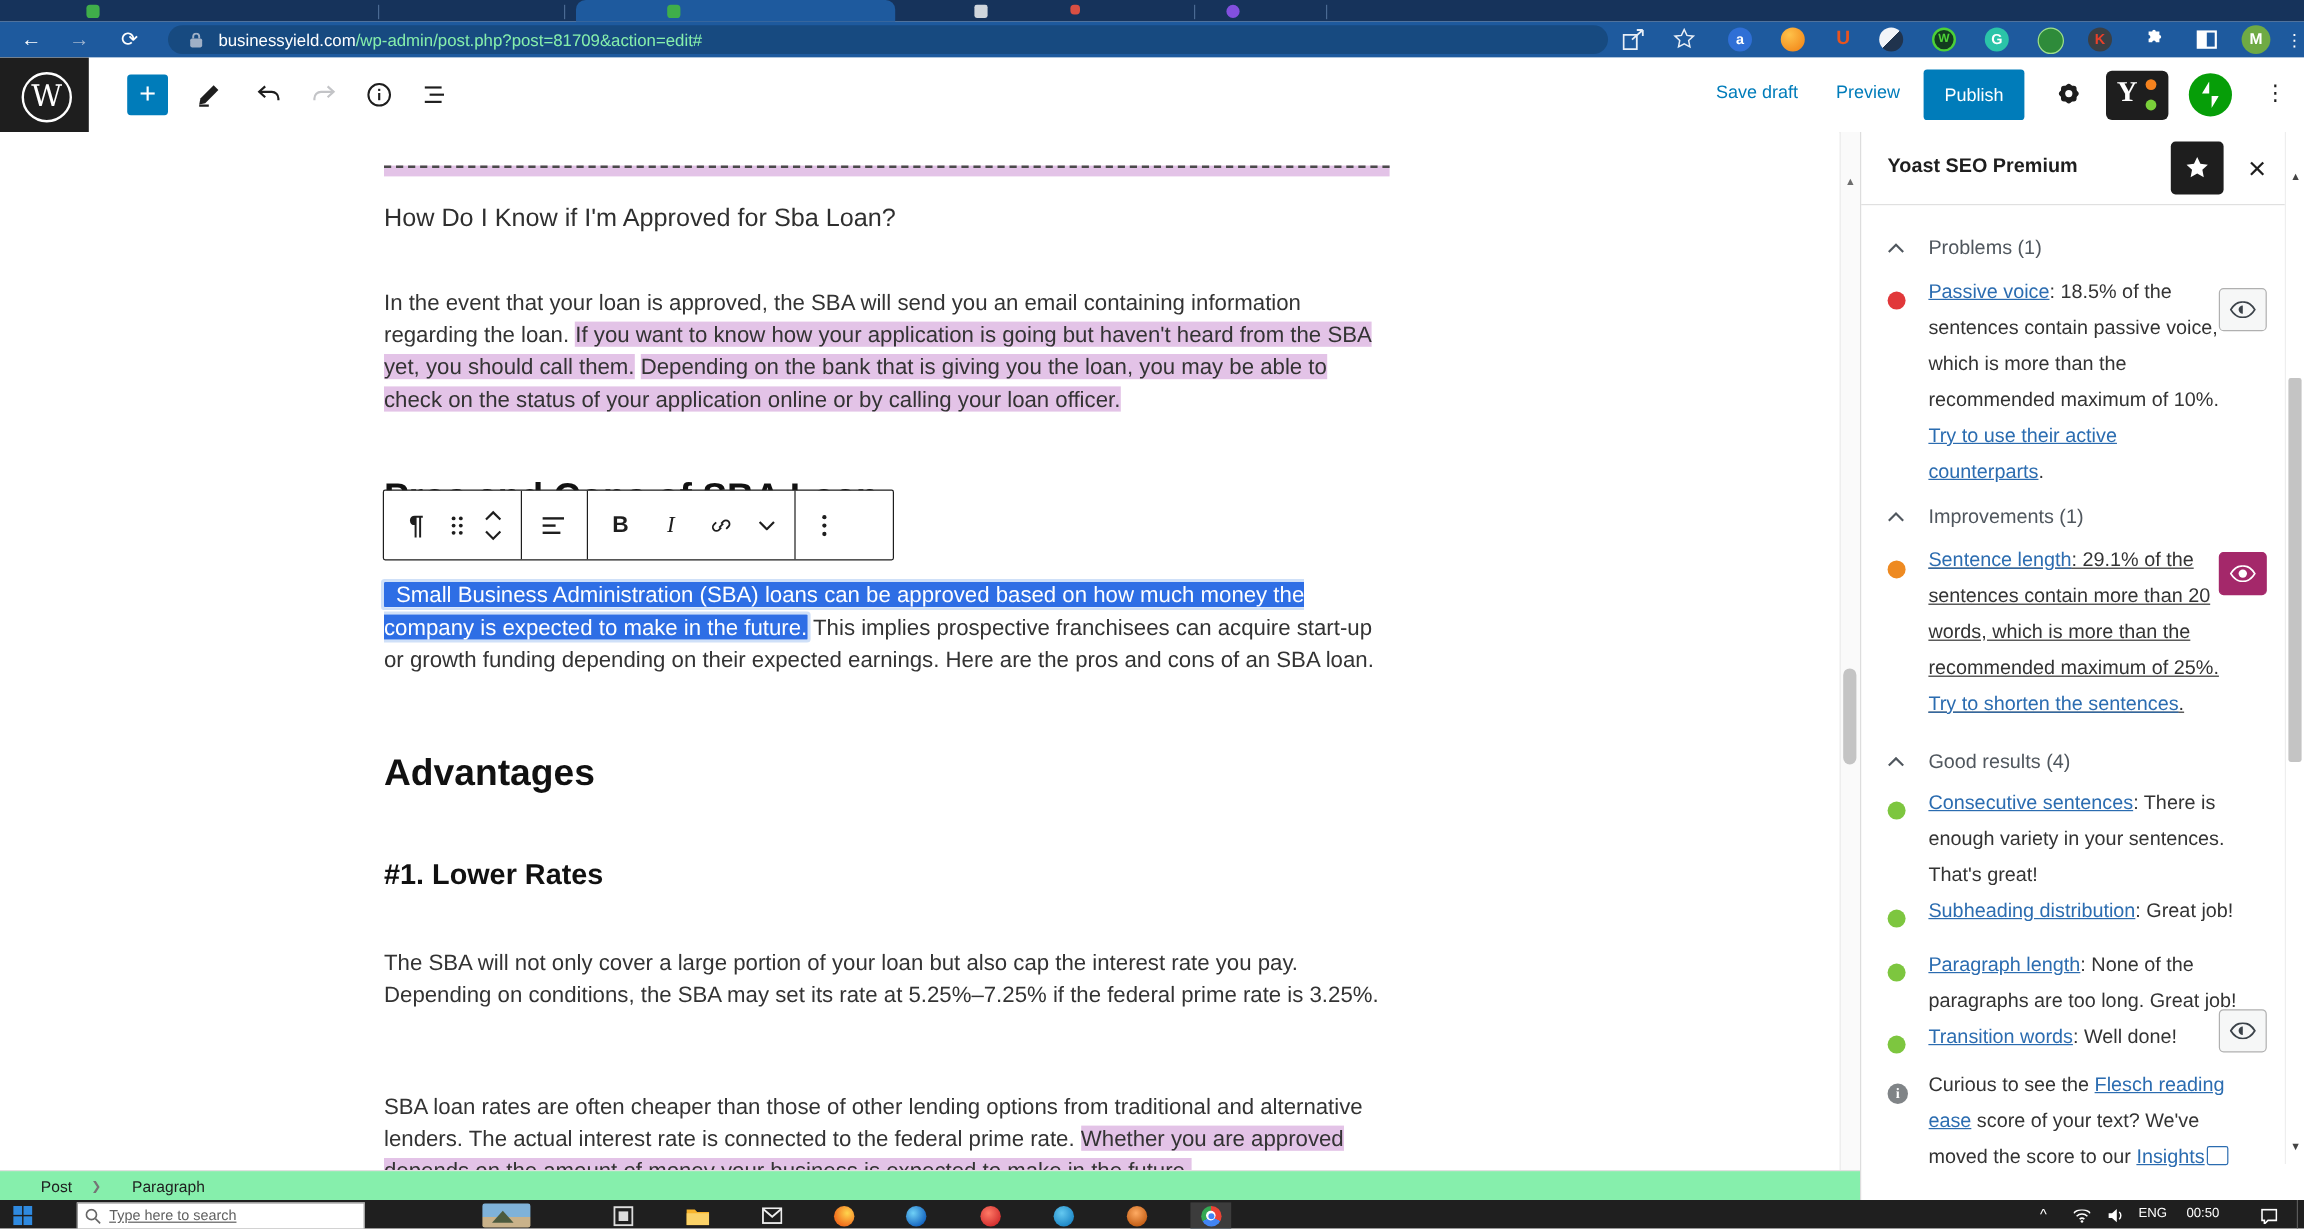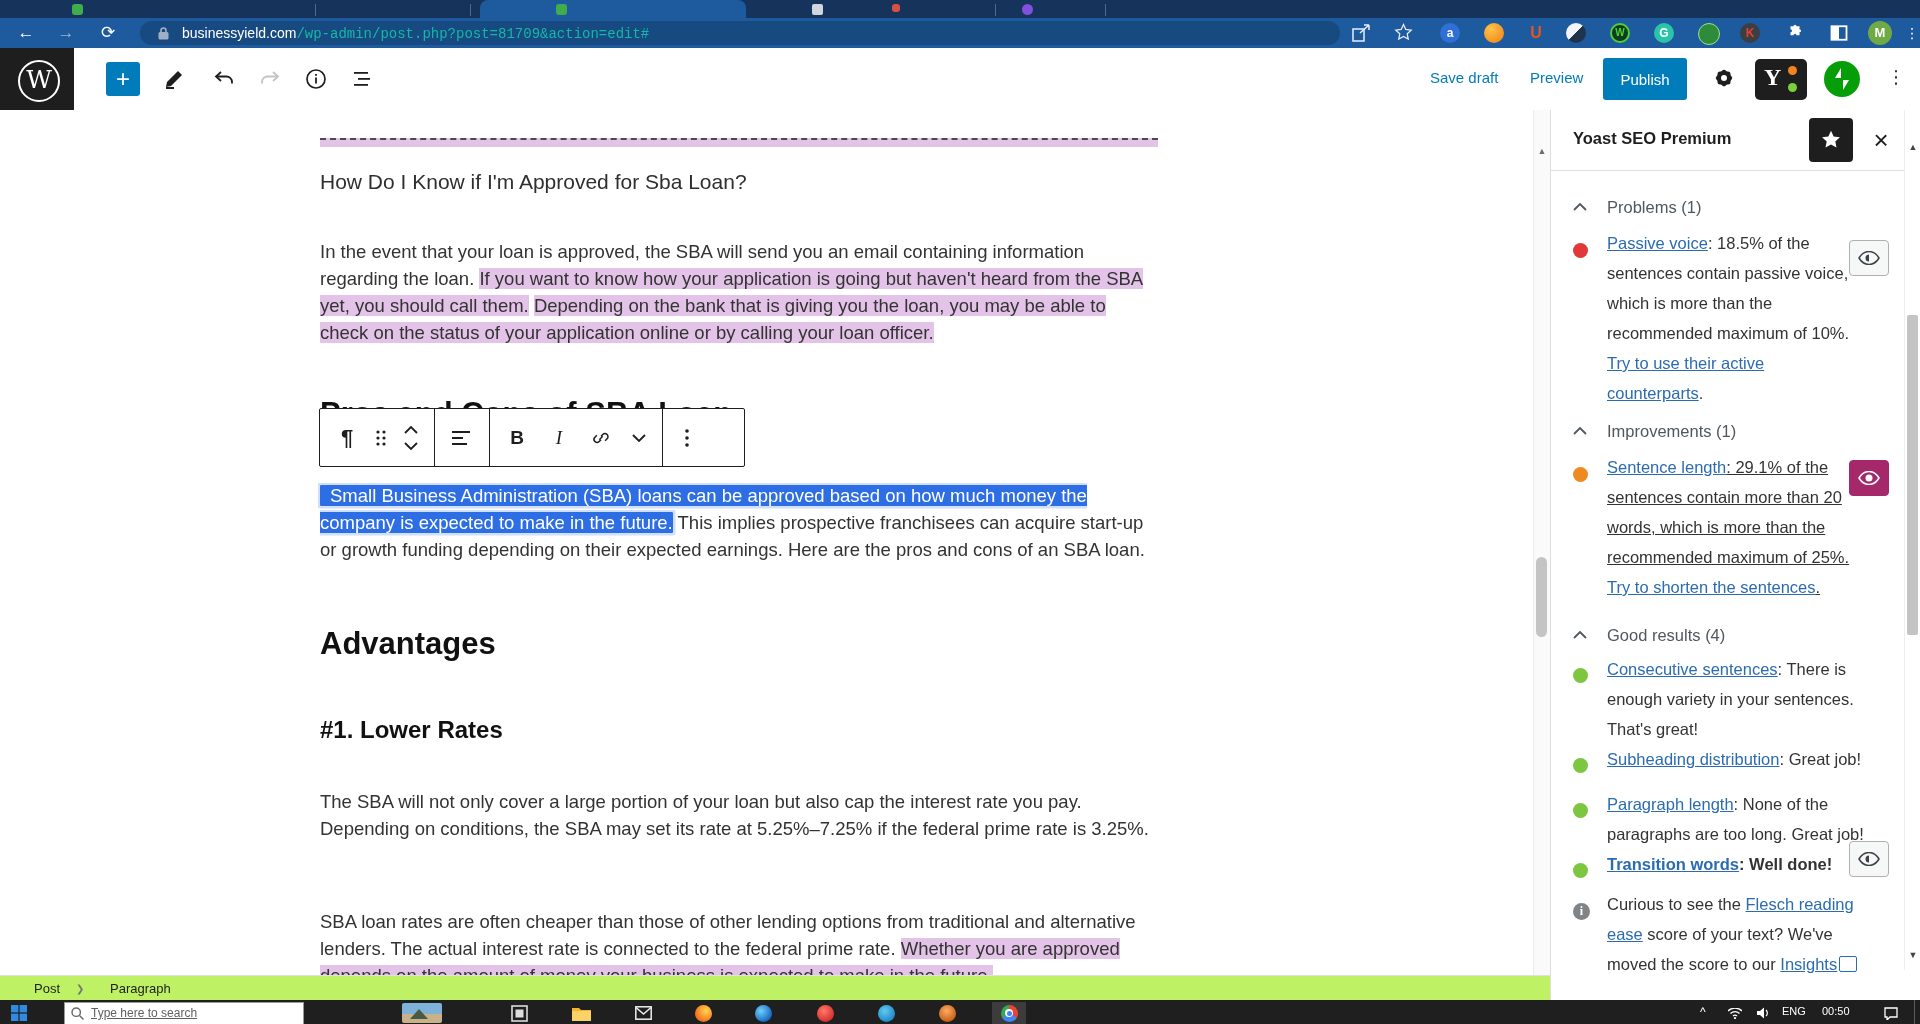--- a/index.html
+++ b/index.html
@@ -10,21 +10,21 @@
 
   
   .tabstrip{left:0;top:0;width:1920px;height:18px;background:#16335b;}
   .tab-active{position:absolute;left:480px;top:0;width:266px;height:18px;background:#1e5a9e;border-radius:8px 8px 0 0;}
   .tab-sep{position:absolute;top:4px;width:1px;height:12px;background:#4a6a93;}
   .fav{position:absolute;top:4px;width:11px;height:11px;border-radius:3px;}
   .btoolbar{left:0;top:18px;width:1920px;height:30px;background:#1e5a9e;}
   .navbtn{position:absolute;top:3px;width:24px;height:24px;color:#fff;font-size:17px;line-height:24px;text-align:center;}
   .urlpill{position:absolute;left:140px;top:3px;width:1200px;height:24px;background:#174a80;border-radius:12px;color:#fff;}
   .urltxt{position:absolute;left:42px;top:4px;font-size:14px;white-space:nowrap;}
-  .urlgray{color:#14b8a6;font-family:Liberation Mono, monospace;}
+  .urlgray{color:#86efac;}
   .ext{position:absolute;top:5px;width:20px;height:20px;border-radius:50%;
        font-size:12px;font-weight:bold;color:#fff;text-align:center;line-height:20px;}
 
   
   .wpbar{left:0;top:48px;width:1920px;height:62px;background:#fff;border-bottom:1px solid #e0e0e0;}
   .wplogo{position:absolute;left:0;top:0;width:74px;height:62px;background:#1e1e1e;color:#fff;}
   .wpring{position:absolute;left:18px;top:12px;width:38px;height:38px;border:2.5px solid #fff;border-radius:50%;
           font-family:"DejaVu Serif",serif;font-size:25px;line-height:36px;text-align:center;}
   .plusbtn{position:absolute;left:106px;top:14px;width:34px;height:34px;background:#007cba;border-radius:3px;
            color:#fff;font-size:24px;line-height:32px;text-align:center;border:none;}
@@ -76,21 +76,21 @@
   .ytext{position:absolute;left:56px;width:248px;font-size:16.5px;line-height:30px;color:#333;}
   .ytext a{color:#2b6cb0;text-decoration:underline;}
   .eyebtn{position:absolute;left:298px;width:40px;height:36px;background:#f6f7f7;border:1px solid #b0b0b0;border-radius:4px;
           display:flex;align-items:center;justify-content:center;}
   .eyebtn.active{background:#a4286a;border-color:#a4286a;}
   .infoi{position:absolute;left:22px;width:17px;height:17px;border-radius:50%;background:#808487;color:#fff;
          font-size:12px;font-weight:bold;text-align:center;line-height:17px;font-family:"Liberation Serif",serif;}
   .extlink{display:inline-block;width:16px;height:14px;border:1.5px solid #2b6cb0;border-radius:2px;position:relative;top:2px;margin-left:2px;}
 
   
-  .crumbbar{left:0;top:975px;width:1550px;height:25px;background:#bef264;border-top:1px solid #e0e0e0;font-size:13px;color:#1e1e1e;}
+  .crumbbar{left:0;top:975px;width:1550px;height:25px;background:#86efac;border-top:1px solid #e0e0e0;font-size:13px;color:#1e1e1e;}
 
   
   .taskbar{left:0;top:1000px;width:1920px;height:24px;background:#1f1f1f;color:#fff;}
   .tsearch{position:absolute;left:64px;top:2px;width:238px;height:22px;background:#fff;border:1px solid #999;
            color:#5f5f5f;font-size:12px;line-height:20px;}
   .tico{position:absolute;top:2px;width:26px;height:22px;display:flex;align-items:center;justify-content:center;}
   .circ{width:17px;height:17px;border-radius:50%;}
   .traytxt{position:absolute;top:5px;font-size:11px;color:#fff;}
 </style>
 </head>
@@ -341,21 +341,21 @@
     <span class="dot" style="top:558px;background:#7dc63f;"></span>
     <p class="ytext" style="top:544px;margin:0;width:268px;"><a href="#">Consecutive sentences</a><span>: There is enough variety in your sentences. That's great!</span></p>
 
     <span class="dot" style="top:648px;background:#7dc63f;"></span>
     <p class="ytext" style="top:634px;margin:0;width:268px;"><a href="#">Subheading distribution</a><span>: Great job!</span></p>
 
     <span class="dot" style="top:693px;background:#7dc63f;"></span>
     <p class="ytext" style="top:679px;margin:0;width:268px;"><a href="#">Paragraph length</a><span>: None of the paragraphs are too long. Great job!</span></p>
 
     <span class="dot" style="top:753px;background:#7dc63f;"></span>
-    <p class="ytext" style="top:739px;margin:0;font-weight:bold;"><a href="#">Transition words</a><span>: Well done!</span></p>
+    <p class="ytext" style="top:739px;margin:0;"><a href="#">Transition words</a><span>: Well done!</span></p>
     <button class="eyebtn" style="top:731px;">
       <svg width="22" height="14" viewBox="0 0 22 14">
           <path d="M1 7 C4 2 8 .5 11 .5 14 .5 18 2 21 7 18 12 14 13.5 11 13.5 8 13.5 4 12 1 7 Z" fill="none" stroke="#3c434a" stroke-width="1.5"></path>
           <path d="M11 3.5 a3.5 3.5 0 1 0 0 7 a3.5 3.5 0 0 0 0 -7 M11 3.5 a3.5 3.5 0 0 1 0 7" fill="#3c434a"></path>
         </svg>
     </button>
 
     <span class="infoi" style="top:793px;">i</span>
     <div class="abs" style="left:56px;top:779px;width:268px;height:101px;overflow:hidden;">
       <p class="ytext" style="position:static;margin:0;width:268px;"><span>Curious to see the </span><a href="#">Flesch reading ease</a><span> score of your text? We've moved the score to our </span><a href="#">Insights</a><span class="extlink"></span></p>

